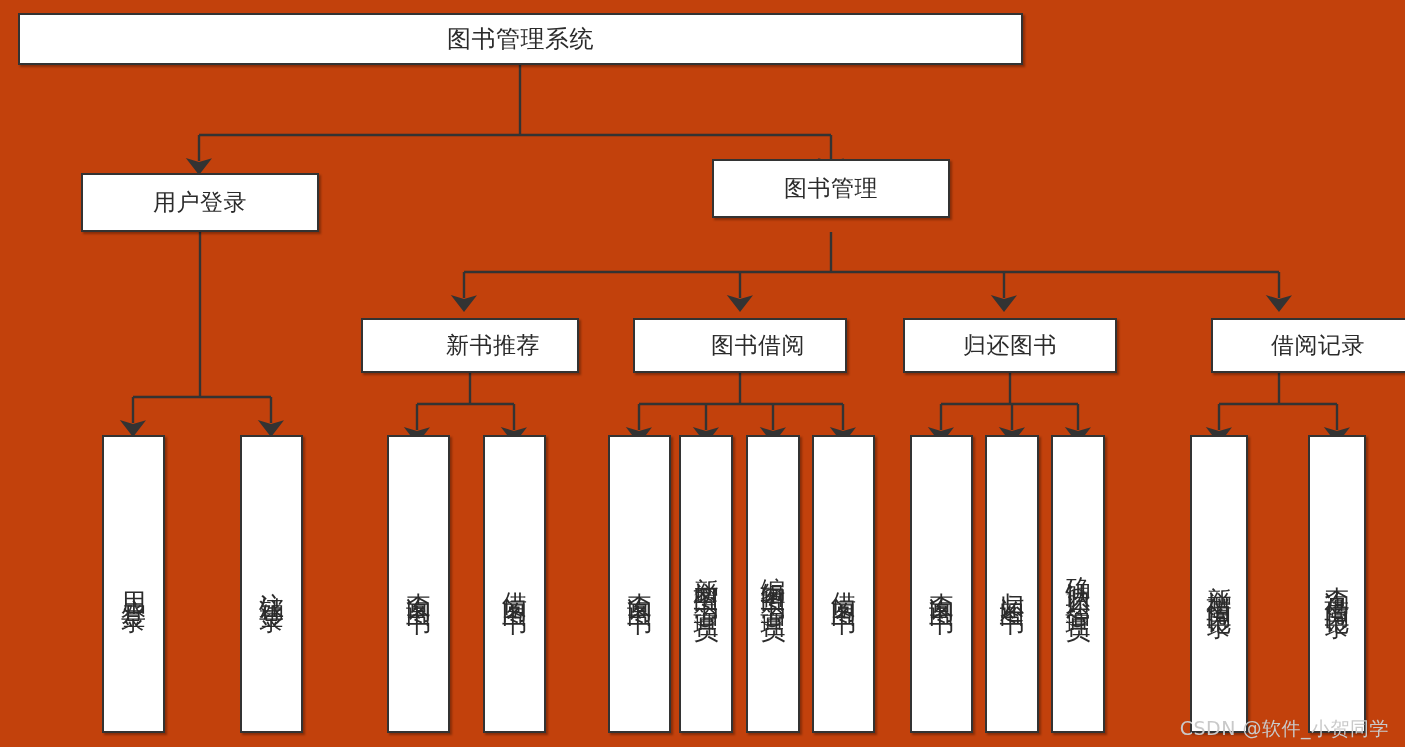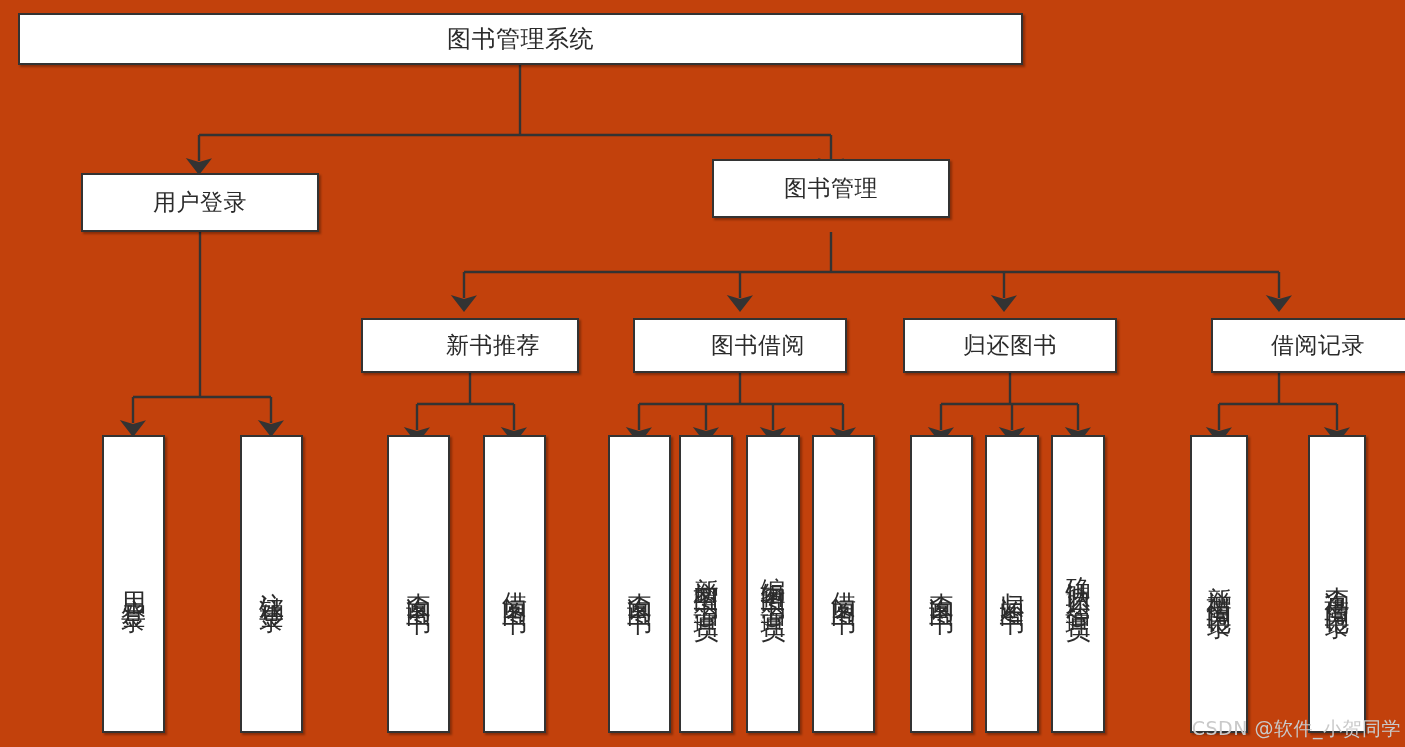--- a/index.html
+++ b/index.html
@@ -56,21 +56,21 @@
     writing-mode: vertical-rl;
     text-orientation: upright;
     font-size: 25px;
     line-height: 1.0;
     letter-spacing: 6px;
     max-height: 284px;
     white-space: nowrap;
   }
   #watermark {
     position: absolute;
-    right: 4px;
+    right: 16px;
     bottom: 5px;
     font-size: 19px;
     color: #c9c9c9;
     letter-spacing: 0.5px;
     white-space: nowrap;
     pointer-events: none;
   }
 </style>
 </head>
 <body>

